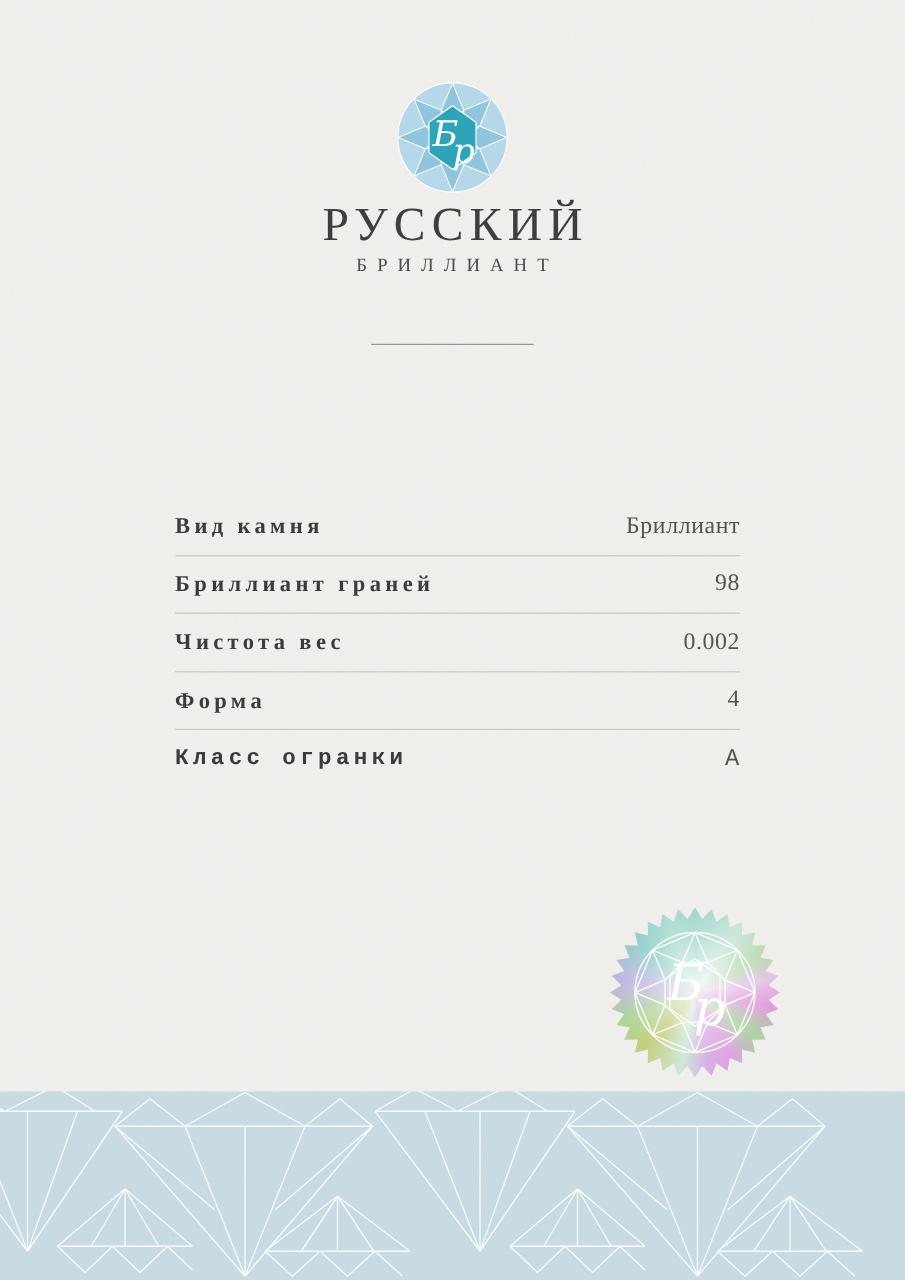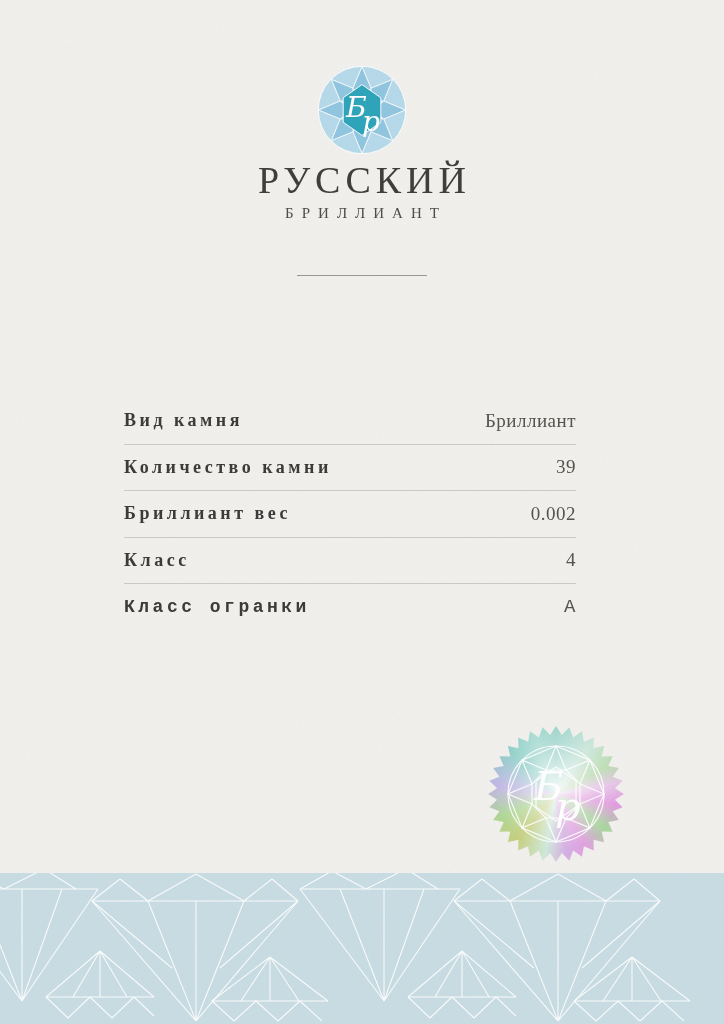--- a/index.html
+++ b/index.html
@@ -34,21 +34,21 @@
   }
   .cert-title{
     margin-top:31px;
     font-size:31px;font-weight:700;color:#323130;
     letter-spacing:6px;text-indent:6px;
     line-height:38px;
   }
 
   
   .spec-table{
-    position:absolute;left:124px;top:398px;width:452px;
+    position:absolute;left:140px;top:398px;width:452px;
   }
   .spec-row{
     display:flex;align-items:center;justify-content:space-between;
     height:45.5px;
     border-bottom:1px solid #ccc9c4;
   }
   .spec-row:last-child{border-bottom:none;font-family:Liberation Mono, monospace;}
   .spec-label{
     font-size:18px;font-weight:700;color:#393837;
     letter-spacing:3.5px;
@@ -110,29 +110,29 @@
     <div class="divider"></div>
 
   </div>
 
   <div class="spec-table">
     <div class="spec-row">
       <span class="spec-label">Вид камня</span>
       <span class="spec-value">Бриллиант</span>
     </div>
     <div class="spec-row">
-      <span class="spec-label">Количество камни</span>
-      <span class="spec-value">39</span>
+      <span class="spec-label">Бриллиант граней</span>
+      <span class="spec-value">98</span>
     </div>
     <div class="spec-row">
-      <span class="spec-label">Бриллиант вес</span>
+      <span class="spec-label">Чистота вес</span>
       <span class="spec-value">0.002</span>
     </div>
     <div class="spec-row">
-      <span class="spec-label">Класс</span>
+      <span class="spec-label">Форма</span>
       <span class="spec-value">4</span>
     </div>
     <div class="spec-row">
       <span class="spec-label">Класс огранки</span>
       <span class="spec-value">А</span>
     </div>
   </div>
 
   <div class="seal">
     <div class="seal-burst" id="burst" style="clip-path: polygon(50% 0%, 54.3% 6.7%, 59.8% 1%, 62.6% 8.4%, 69.1% 3.8%, 70.5% 11.6%, 77.8% 8.4%, 77.6% 16.4%, 85.4% 14.6%, 83.6% 22.4%, 91.6% 22.2%, 88.4% 29.5%, 96.2% 30.9%, 91.6% 37.4%, 99% 40.2%, 93.3% 45.7%, 100% 50%, 93.3% 54.3%, 99% 59.8%, 91.6% 62.6%, 96.2% 69.1%, 88.4% 70.5%, 91.6% 77.8%, 83.6% 77.6%, 85.4% 85.4%, 77.6% 83.6%, 77.8% 91.6%, 70.5% 88.4%, 69.1% 96.2%, 62.6% 91.6%, 59.8% 99%, 54.3% 93.3%, 50% 100%, 45.7% 93.3%, 40.2% 99%, 37.4% 91.6%, 30.9% 96.2%, 29.5% 88.4%, 22.2% 91.6%, 22.4% 83.6%, 14.6% 85.4%, 16.4% 77.6%, 8.4% 77.8%, 11.6% 70.5%, 3.8% 69.1%, 8.4% 62.6%, 1% 59.8%, 6.7% 54.3%, 0% 50%, 6.7% 45.7%, 1% 40.2%, 8.4% 37.4%, 3.8% 30.9%, 11.6% 29.5%, 8.4% 22.2%, 16.4% 22.4%, 14.6% 14.6%, 22.4% 16.4%, 22.2% 8.4%, 29.5% 11.6%, 30.9% 3.8%, 37.4% 8.4%, 40.2% 1%, 45.7% 6.7%);"></div>

